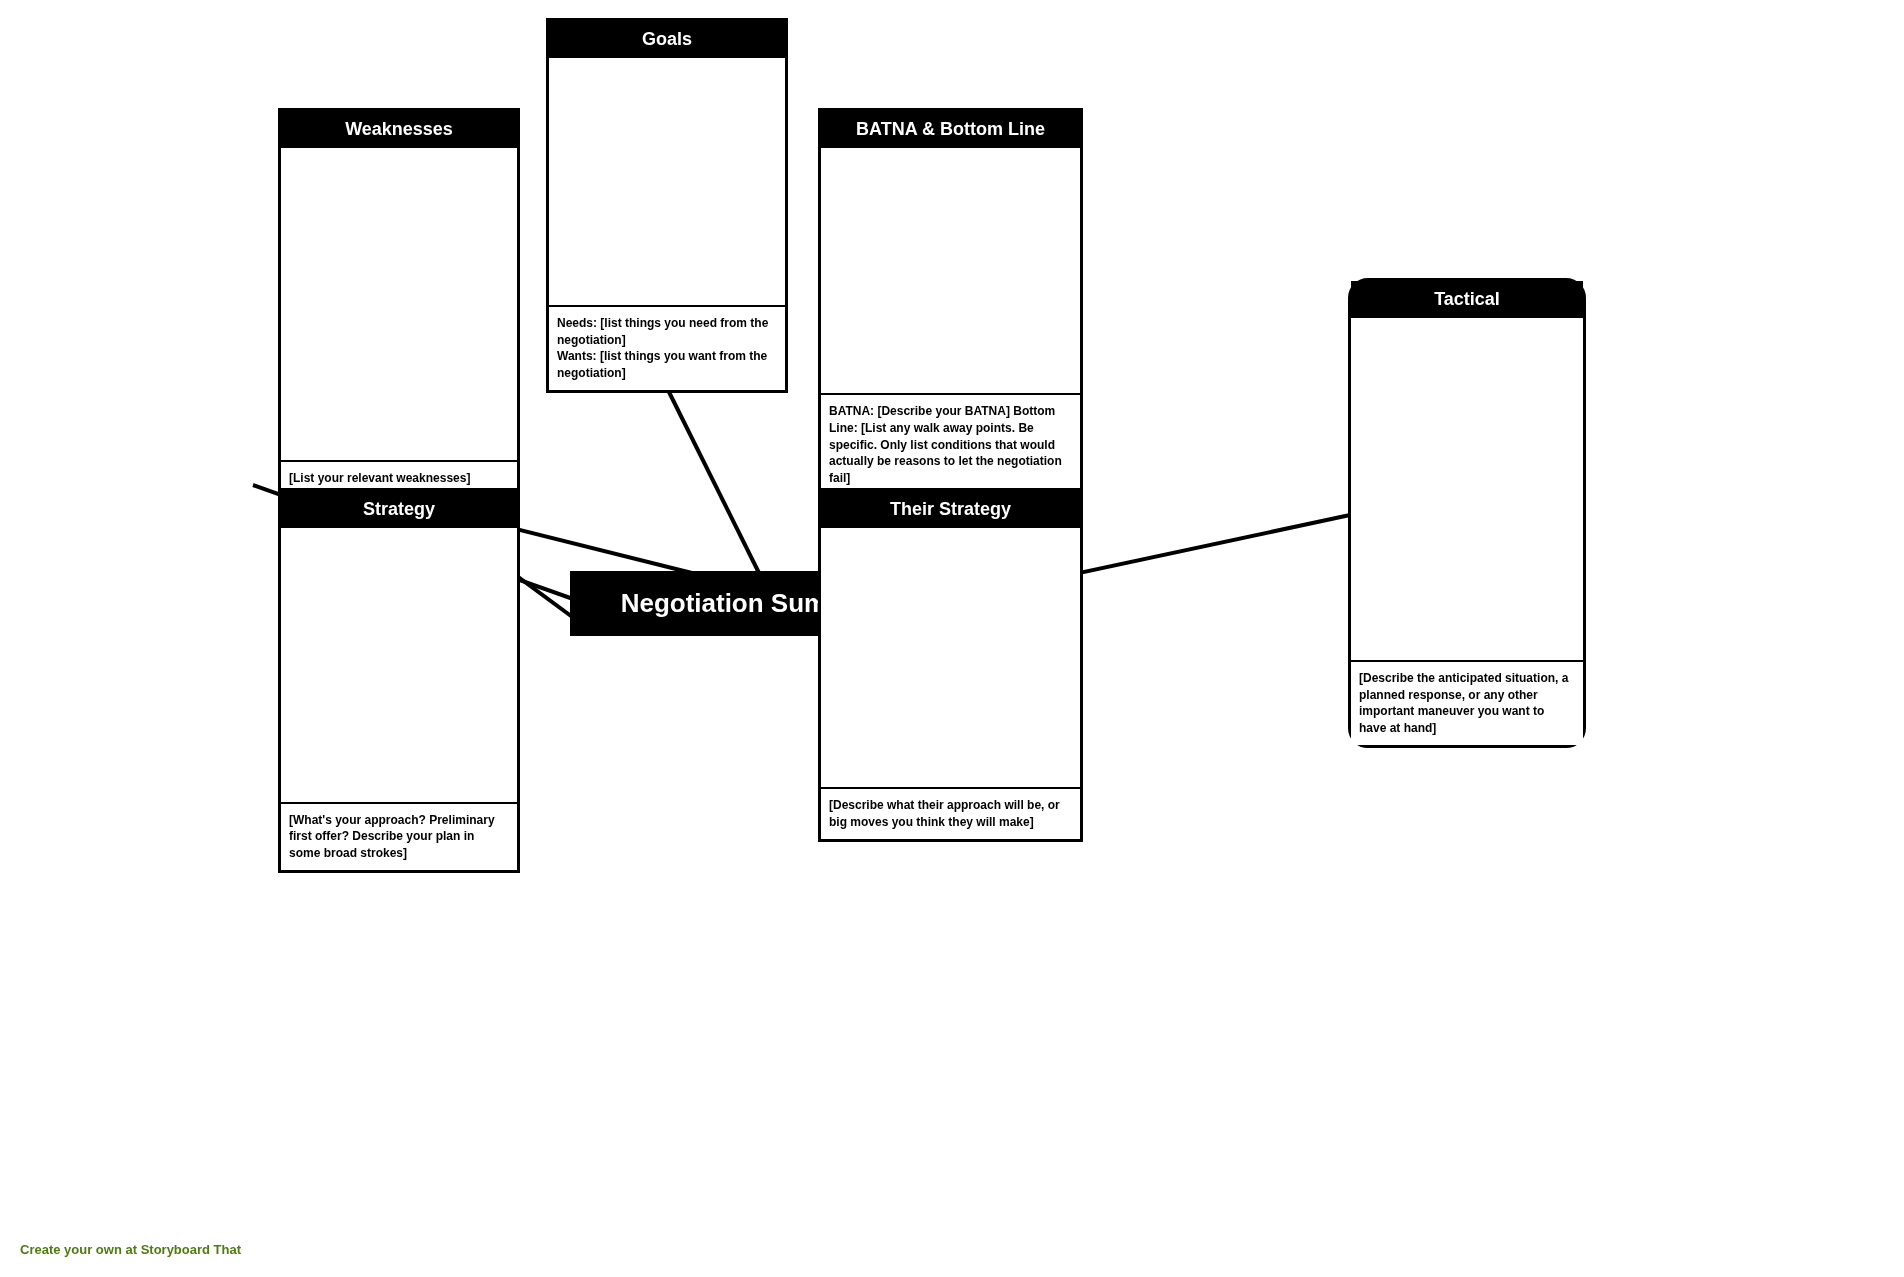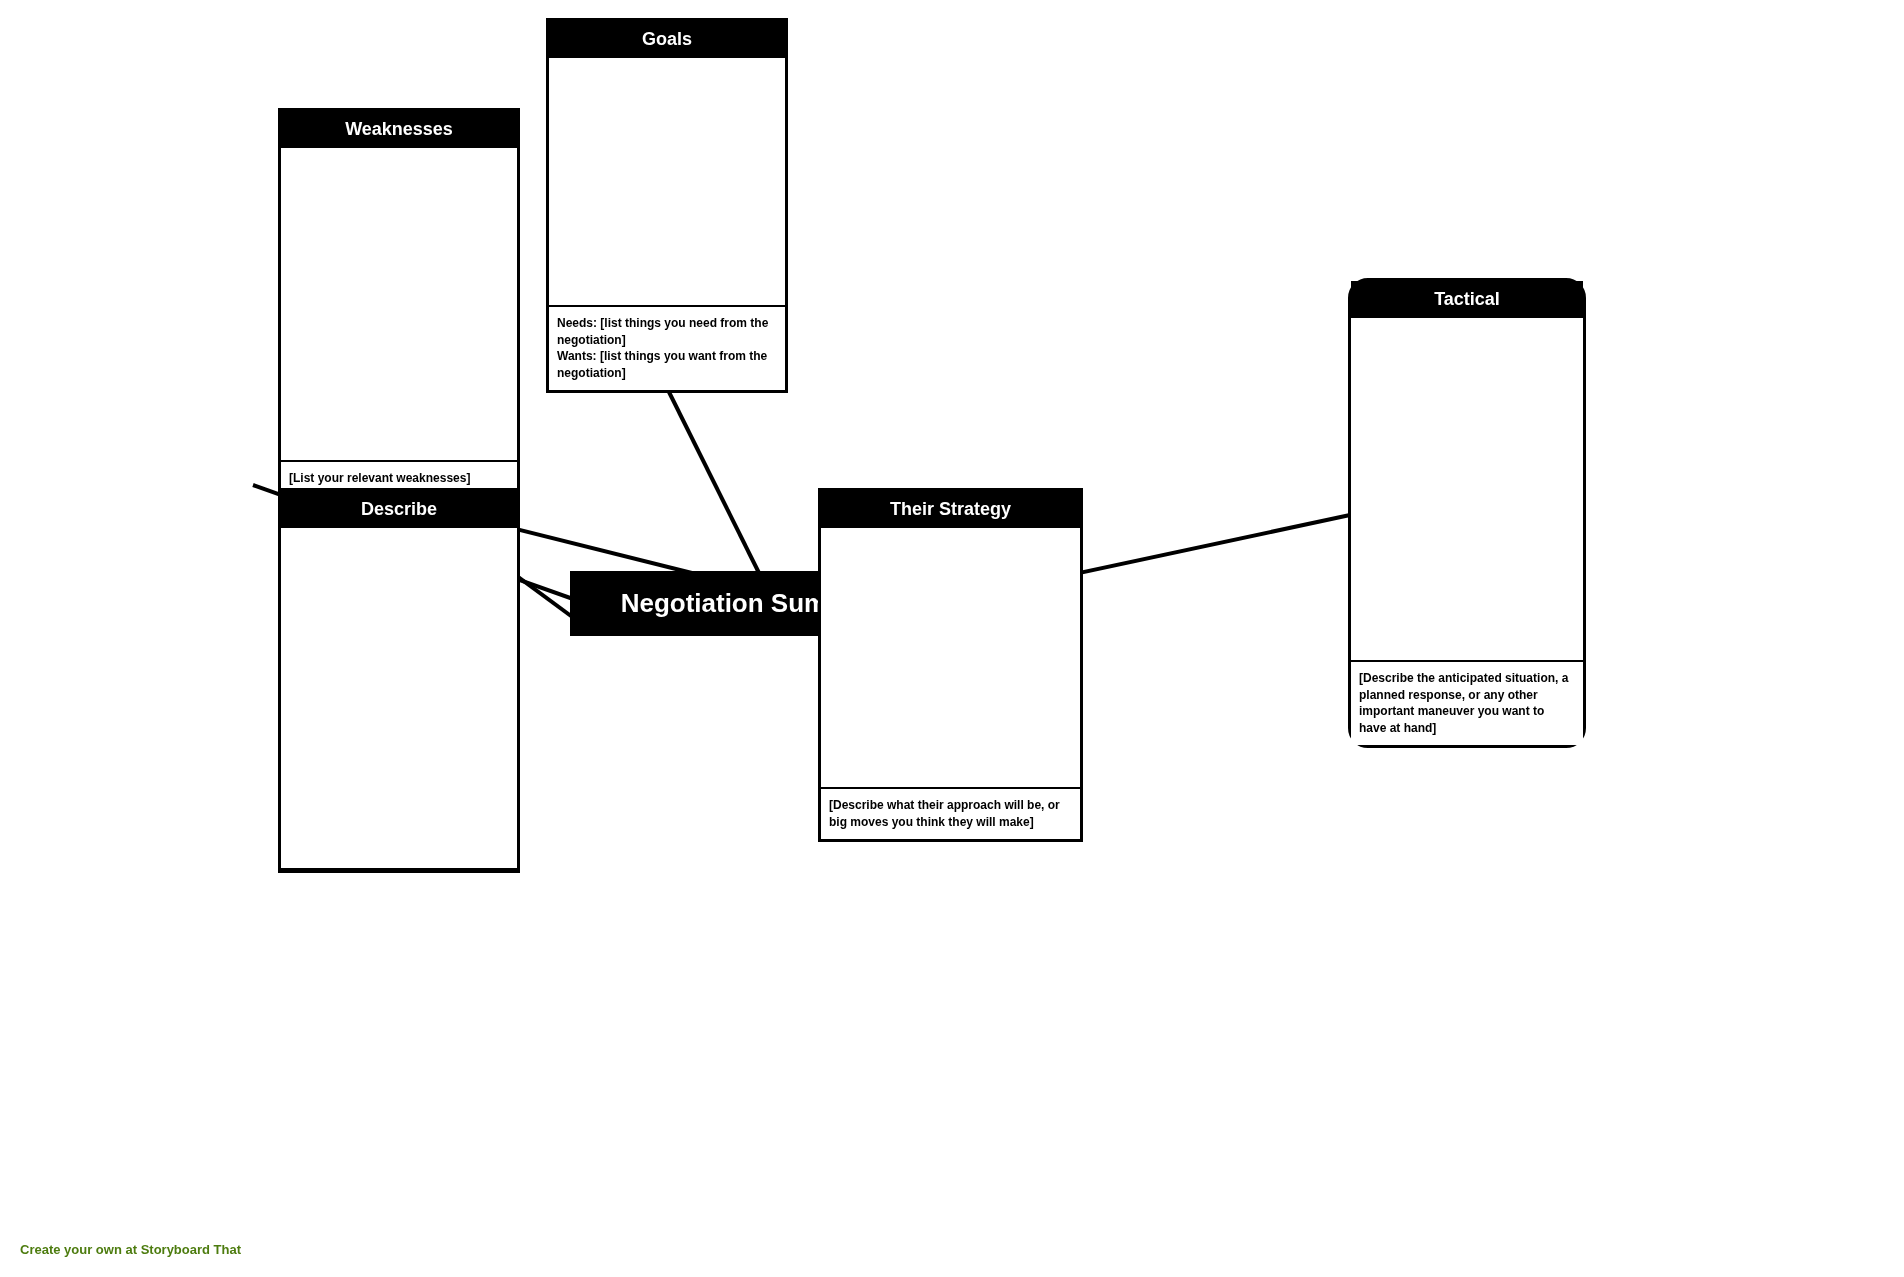--- a/index.html
+++ b/index.html
@@ -125,33 +125,42 @@
   </div>
 
   <div class="card" style="left:278px; top:108px; width:242px; height:390px;">
     <div class="card-inner">
       <div class="card-header">Weaknesses</div>
       <div class="card-image-area"></div>
       <div class="card-text-area">[List your relevant weaknesses]</div>
     </div>
   </div>
 
+  <div class="card" style="left:818px; top:108px; width:265px; height:390px;">
+    <div class="card-inner">
+      <div class="card-header">BATNA &amp; Bottom Line</div>
+      <div class="card-image-area"></div>
+      <div class="card-text-area">BATNA: [Describe your BATNA]
+Bottom Line: [List any walk away points. Be specific. Only list conditions that would actually be reasons to let the negotiation fail]</div>
+    </div>
+  </div>
 
   <div class="card" style="left:1348px; top:278px; width:238px; height:470px;border-radius:20px;">
     <div class="card-inner">
       <div class="card-header">Tactical</div>
       <div class="card-image-area"></div>
       <div class="card-text-area">[Describe the anticipated situation, a planned response, or any other important maneuver you want to have at hand]</div>
     </div>
   </div>
 
   <div class="card" style="left:278px; top:488px; width:242px; height:385px;">
     <div class="card-inner">
-      <div class="card-header">Describe</div>
+      <div class="card-header">Strategy</div>
       <div class="card-image-area"></div>
+      <div class="card-text-area">[What's your approach? Preliminary first offer? Describe your plan in some broad strokes]</div>
     </div>
   </div>
 
   <div class="card" style="left:818px; top:488px; width:265px; height:354px;">
     <div class="card-inner">
       <div class="card-header">Their Strategy</div>
       <div class="card-image-area"></div>
       <div class="card-text-area">[Describe what their approach will be, or big moves you think they will make]</div>
     </div>
   </div>

